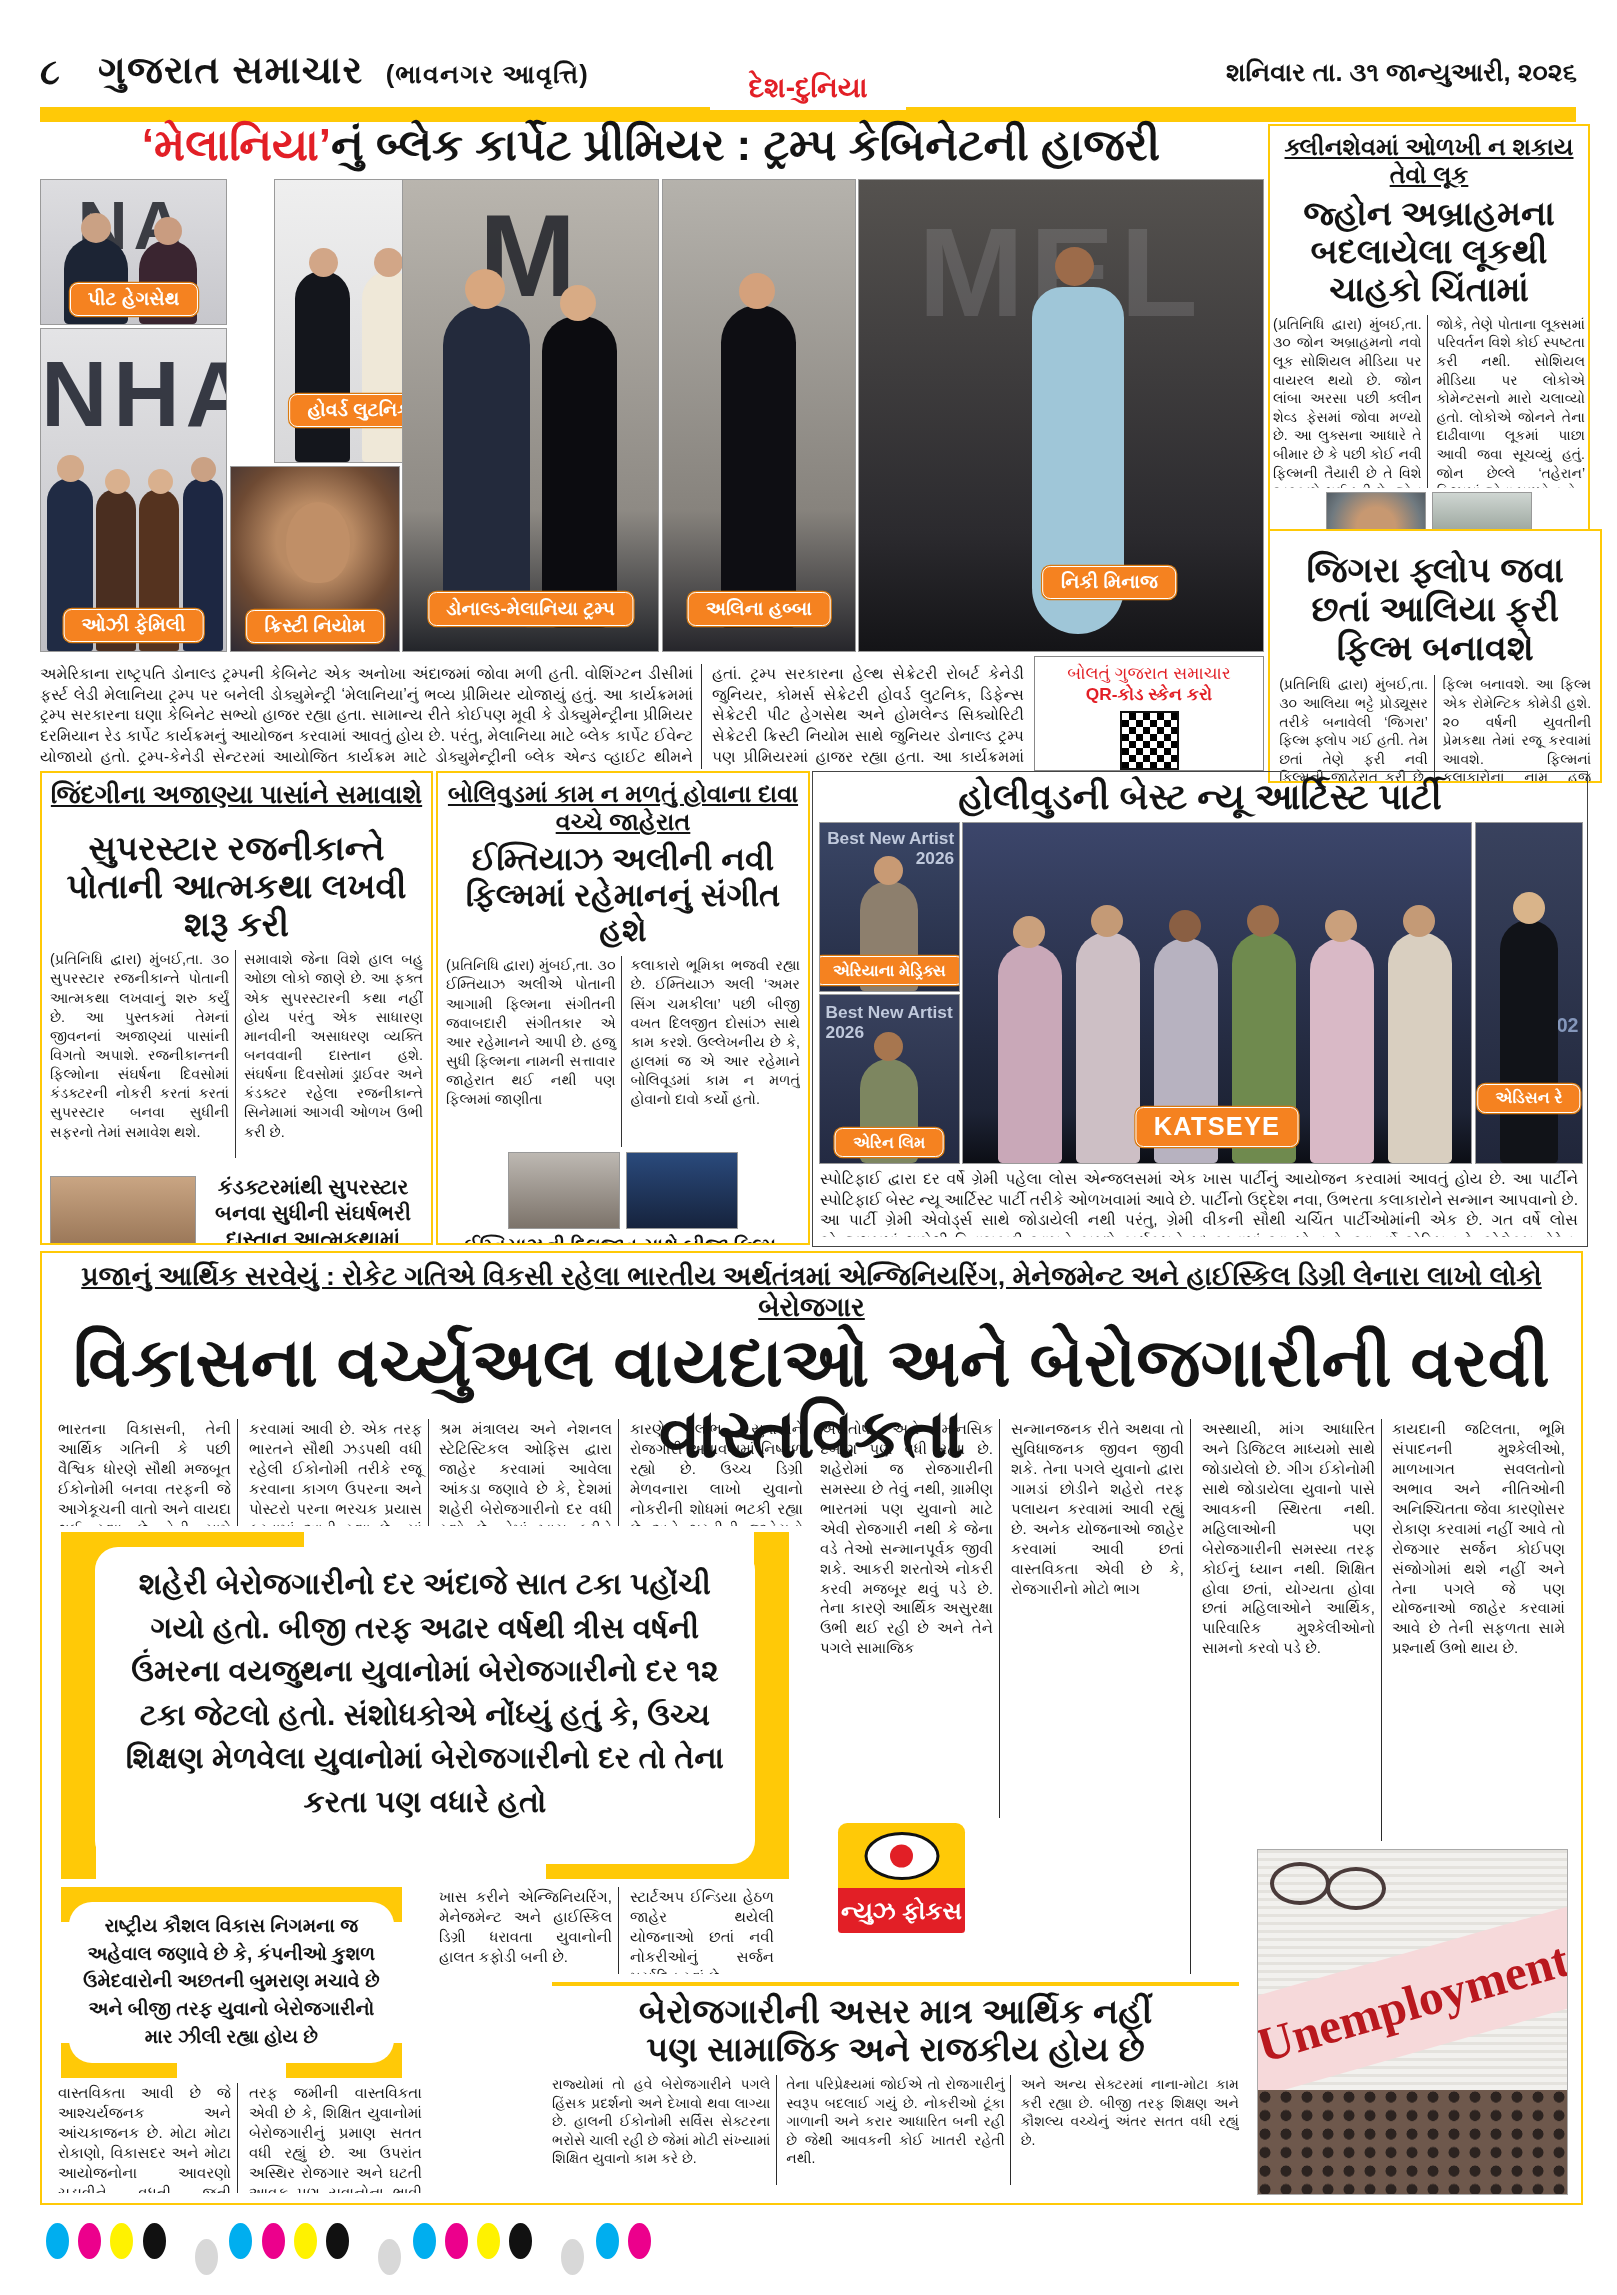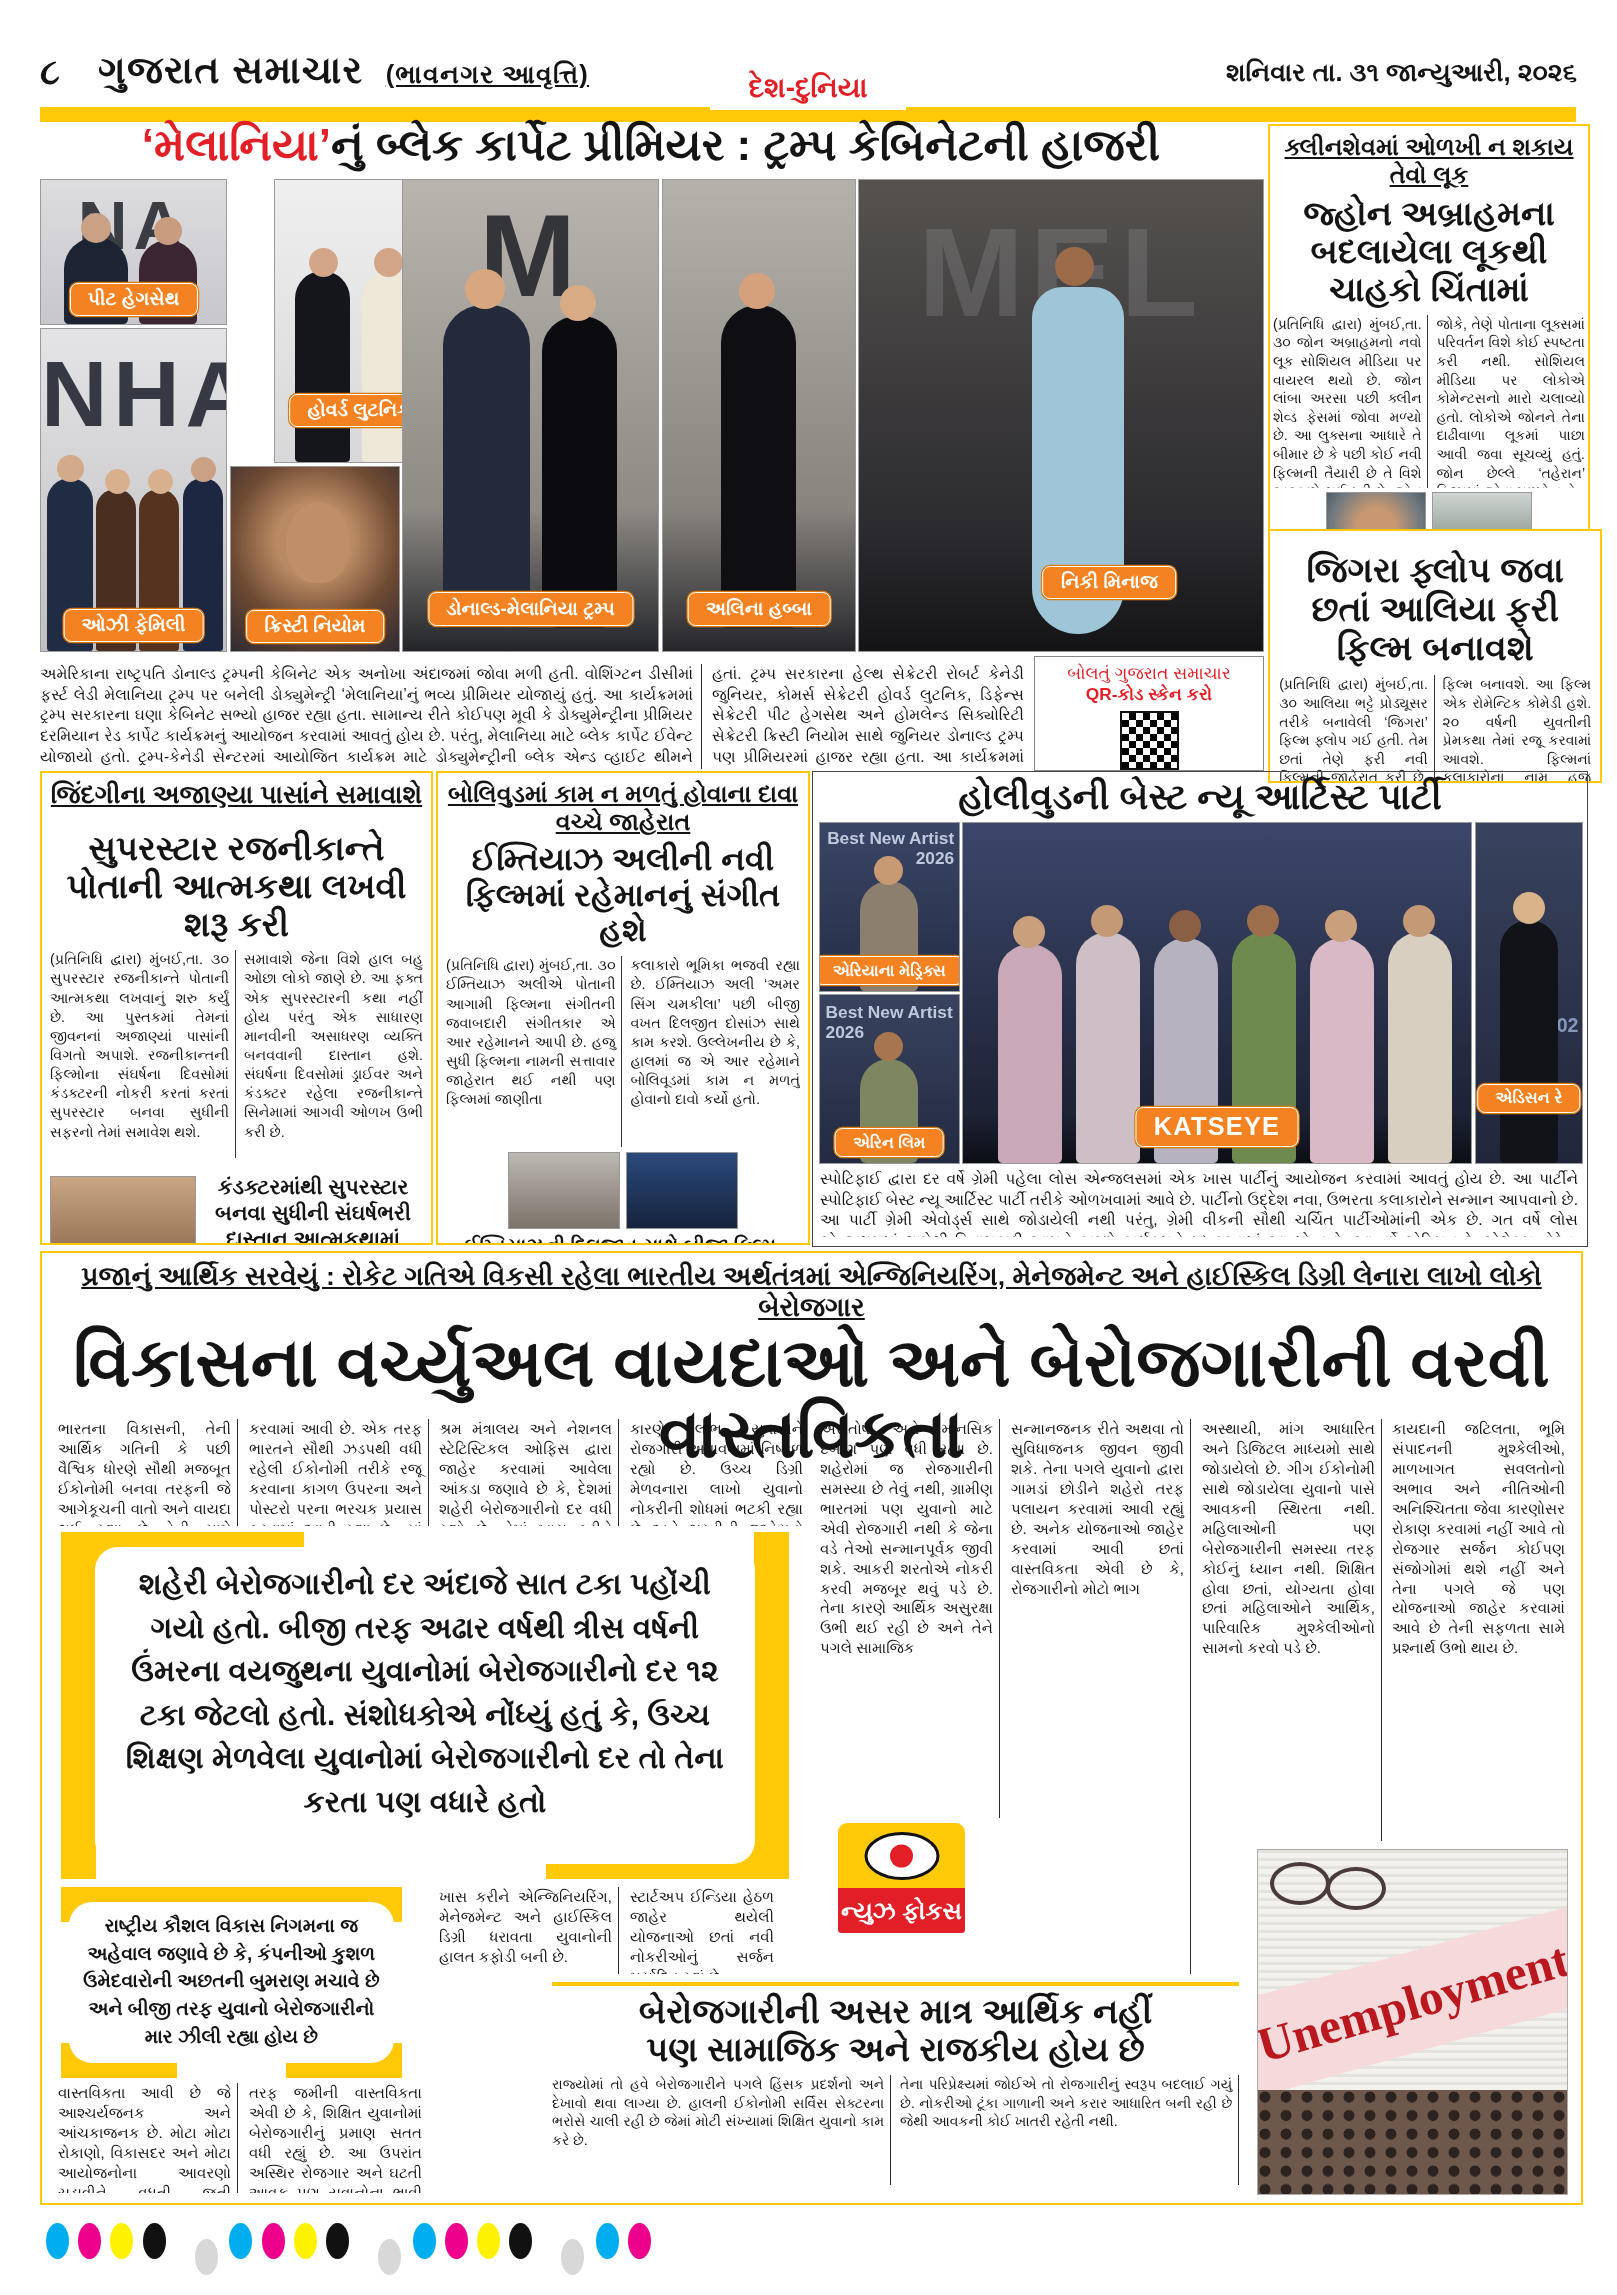--- a/index.html
+++ b/index.html
@@ -32,21 +32,21 @@
   .subhead{font-weight:bold;text-align:center;line-height:1.25;}
 </style>
 </head>
 <body>
 
 <div class="page">
 
   <div class="abs" style="left:40px;top:51px;font-size:36px;font-weight:bold;">૮</div>
   <div class="abs" style="left:98px;top:49px;font-size:38px;font-weight:bold;letter-spacing:1.2px;">
     <span>ગુજરાત સમાચાર</span>
-    <span style="font-size:25.4px;font-weight:bold;margin-left:10.4px;text-decoration:underline;">(ભાવનગર આવૃત્તિ)</span>
+    <span style="font-size:25.4px;font-weight:bold;margin-left:10.4px;">(ભાવનગર આવૃત્તિ)</span>
   </div>
   <div class="abs" style="right:40px;top:58px;font-size:25.4px;font-weight:bold;">શનિવાર તા. ૩૧ જાન્યુઆરી, ૨૦૨૬</div>
   <div class="abs" style="left:40px;top:107px;width:1536px;height:15px;background:#FFC907;"></div>
   <div class="abs ctr" style="left:710px;top:68px;width:196px;background:#fff;padding:3.5px 0 5.8px 0;font-size:28px;font-weight:bold;color:#E21F26;z-index:2;">દેશ-દુનિયા</div>
 
   <div class="abs ctr" style="left:40px;top:122px;width:1222px;font-size:44px;font-weight:bold;line-height:1.05;">
     <span class="red">‘મેલાનિયા’</span><span>નું બ્લેક કાર્પેટ પ્રીમિયર : ટ્રમ્પ કેબિનેટની હાજરી</span>
   </div>
 
   <div class="photo" style="left:40px;top:179px;width:185px;height:144px;background:linear-gradient(#dddde0,#c7c7cc);">
@@ -246,20 +246,21 @@
         </div>
         <div class="ctr" style="width:100%;height:45px;background:#E21F26;color:#fff;font-weight:bold;font-size:24px;line-height:45px;border-radius:0 0 3.5px 3.5px;">ન્યુઝ ફોકસ</div>
       </div>
 
       <div class="abs clip" style="left:494px;top:563px;width:687px;height:211px;border-top:4.6px solid #FFC907;padding-top:5.8px;z-index:4;background:#fff;">
         <div class="headline" style="font-size:34px;">બેરોજગારીની અસર માત્ર આર્થિક નહીં</div>
         <div class="headline" style="font-size:34px;">પણ સામાજિક અને રાજકીય હોય છે</div>
         <div style="display:flex;gap:9.2px;margin-top:7px;height:110px;overflow:hidden;">
           <div class="body-txt clip colrule" style="flex:1;font-size:14px;padding-right:5.8px;">રાજ્યોમાં તો હવે બેરોજગારીને પગલે હિંસક પ્રદર્શનો અને દેખાવો થવા લાગ્યા છે. હાલની ઈકોનોમી સર્વિસ સેક્ટરના ભરોસે ચાલી રહી છે જેમાં મોટી સંખ્યામાં શિક્ષિત યુવાનો કામ કરે છે.</div>
           <div class="body-txt clip colrule" style="flex:1;font-size:14px;padding-right:5.8px;">તેના પરિપ્રેક્ષ્યમાં જોઈએ તો રોજગારીનું સ્વરૂપ બદલાઈ ગયું છે. નોકરીઓ ટૂંકા ગાળાની અને કરાર આધારિત બની રહી છે જેથી આવકની કોઈ ખાતરી રહેતી નથી.</div>
+          <div class="body-txt clip" style="flex:1;font-size:14px;">અને અન્ય સેક્ટરમાં નાના-મોટા કામ કરી રહ્યા છે. બીજી તરફ શિક્ષણ અને કૌશલ્ય વચ્ચેનું અંતર સતત વધી રહ્યું છે.</div>
         </div>
       </div>
 
       <div class="abs clip" style="left:1199px;top:430px;width:309px;height:344px;border:0.6px solid #aaa;background:repeating-linear-gradient(0deg,#f2f1ee 0 4.6px,#e4e2dd 4.6px 8px);z-index:4;">
         <div style="position:absolute;left:11.6px;top:11.6px;width:52px;height:35px;border:4.6px solid #4a3b3a;border-radius:50%;"></div>
         <div style="position:absolute;left:68px;top:17.3px;width:52px;height:35px;border:4.6px solid #4a3b3a;border-radius:50%;"></div>
         <div style="position:absolute;left:-15%;top:30%;width:130%;height:98px;background:#f6d9da;transform:rotate(-16deg);display:flex;align-items:center;justify-content:center;">
           <span style="font-family:'Liberation Serif',serif;font-weight:bold;font-size:49px;color:#b9181e;">Unemployment</span>
         </div>
         <div style="position:absolute;left:0;bottom:0;width:100%;height:104px;background:radial-gradient(circle at 7px 7px,#2c2320 5.2px,transparent 5.8px) 0 0/21px 18.5px,#6e584c;"></div>

